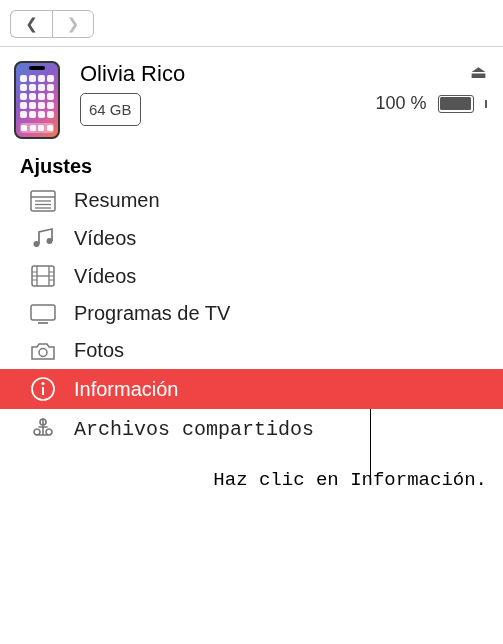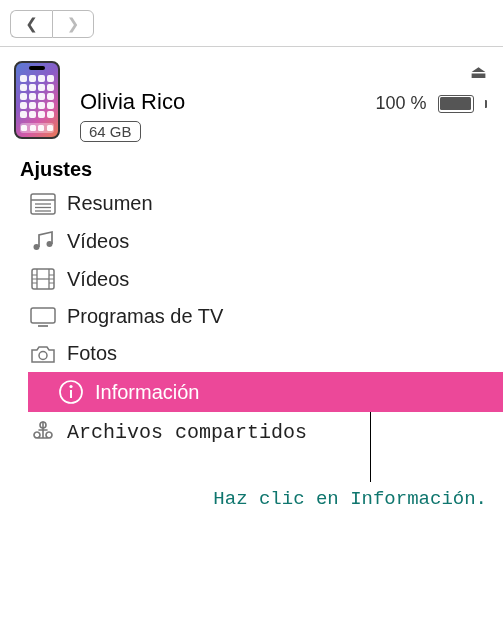--- a/index.html
+++ b/index.html
@@ -53,57 +53,57 @@
       position:absolute; top:12px; left:4px; right:4px;
       display:grid; grid-template-columns:repeat(4,1fr); gap:2px;
     }
     .grid span {
       width:7px; height:7px; border-radius:2px; background:rgba(255,255,255,0.92);
     }
     .dock { position:absolute; bottom:4px; left:4px; right:4px; height:10px;
       border-radius:3px; background:rgba(255,255,255,0.35);
       display:flex; justify-content:space-around; align-items:center; }
     .dock span{ width:6px;height:6px;border-radius:1.5px;background:rgba(255,255,255,0.92);}
-    .device-info { flex:1;margin-top:28px; }
+    .device-info { flex:1; }
     .device-name { font-size: 22px; font-weight: 400; margin-bottom: 6px; }
     .storage-badge {
       display:inline-block; border:1.5px solid #555; border-radius:5px;
-      padding: 1px 8px; font-size: 15px; color:#444;
+      padding: 7px 8px; font-size: 15px; color:#444;
     }
     .device-right { text-align:right; }
     .eject { font-size:18px; color:#555; margin-bottom:10px; display:block; }
     .battery-line { display:flex; align-items:center; gap:11px; font-size:18px; color:#333; }
     .batt-body {
       width:36px; height:18px; border:1.5px solid #555; border-radius:3px;
       position:relative; display:inline-block;
     }
     .batt-fill { position:absolute; top:1.5px; left:1.5px; bottom:1.5px; right:1.5px;
       background:#555; border-radius:1.5px; }
     .batt-tip { width:2.5px; height:8px; background:#555; border-radius:0 1px 1px 0; display:inline-block; }
     .section-heading {
       font-size: 20px; font-weight:600; padding: 10px 12px 4px 20px;
     }
     .sidebar { }
     .item {
-      display:flex; align-items:center; gap:9px;
+      display:flex; align-items:center; gap:16px;
       padding: 7px 0 7px 28px;
       font-size: 20px;
       color:#222;
     }
     .item .ico { width:30px; display:flex; justify-content:center; color:#777; }
     .item.selected {
-      background:#ec4899; color:#fff;margin-left:28px;
+      background:#ef4444; color:#fff;
     }
     .item.selected .ico { color:#fff; }
     .callout-wrap { position:relative;font-family:Liberation Mono, monospace; }
     .callout-line {
       position:absolute; left:370px; top:0; width:1px; height:70px; background:#000;
     }
     .callout-text {
-      position:absolute; top:76px; right:16px; font-size:19px; color:#0f766e;
+      position:absolute; top:60px; right:16px; font-size:19px; color:#000000;
       white-space:nowrap;
     }
     svg { display:block; }
   </style>
 </head>
 <body>
 
 <div class="toolbar">
   <div class="nav-btn back">❮</div>
   <div class="nav-btn fwd">❯</div>

